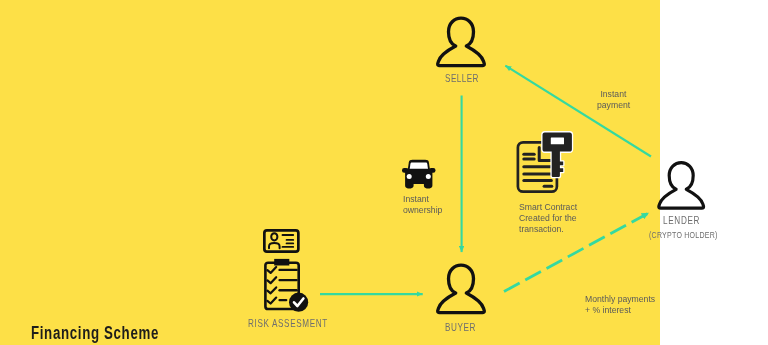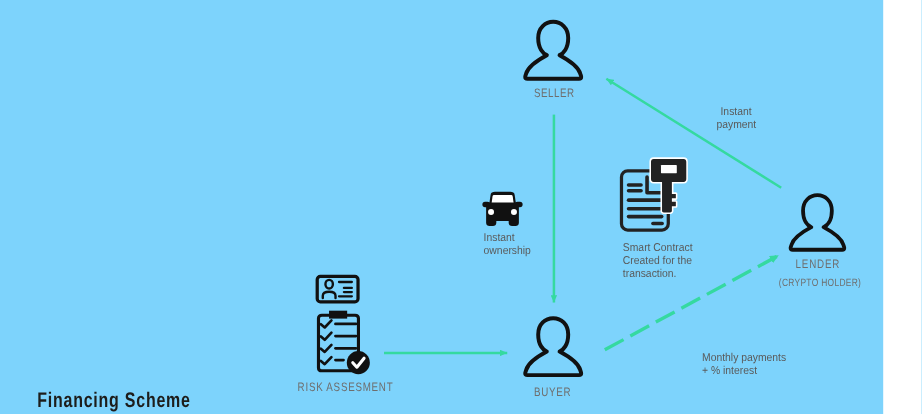--- a/index.html
+++ b/index.html
@@ -1,20 +1,20 @@
 <!DOCTYPE html>
 <html><head>
 <meta charset="utf-8">
 <title>Financing Scheme</title>
 <style>
   html,body{margin:0;padding:0;}
   body{width:768px;height:345px;background:#ffffff;overflow:hidden;
        font-family:"Liberation Sans",sans-serif;
        -webkit-font-smoothing:antialiased;}
-  #stage{position:relative;width:736px;height:345px;background:#7dd3fc;text-decoration:underline;}
+  #stage{position:relative;width:660px;height:345px;background:#fde047;text-decoration:underline;}
   .abs{position:absolute;}
   .lbl{position:absolute;color:#6e6e6e;font-family:"Liberation Sans",sans-serif;
        white-space:nowrap;transform-origin:left top;opacity:0.999;}
   .node-lbl{font-size:10.2px;color:#6e6e6e;}
   .ann{font-size:9.5px;line-height:10.8px;color:#5a5a5a;
        transform:scaleX(0.91);transform-origin:left top;}
   #title{position:absolute;font-size:17.6px;font-weight:bold;color:#1d1d1b;
          font-family:"Liberation Sans",sans-serif;white-space:nowrap;
          transform:scaleX(0.757);transform-origin:left top;letter-spacing:0.85px;opacity:0.999;}
   svg{display:block;overflow:visible;}

